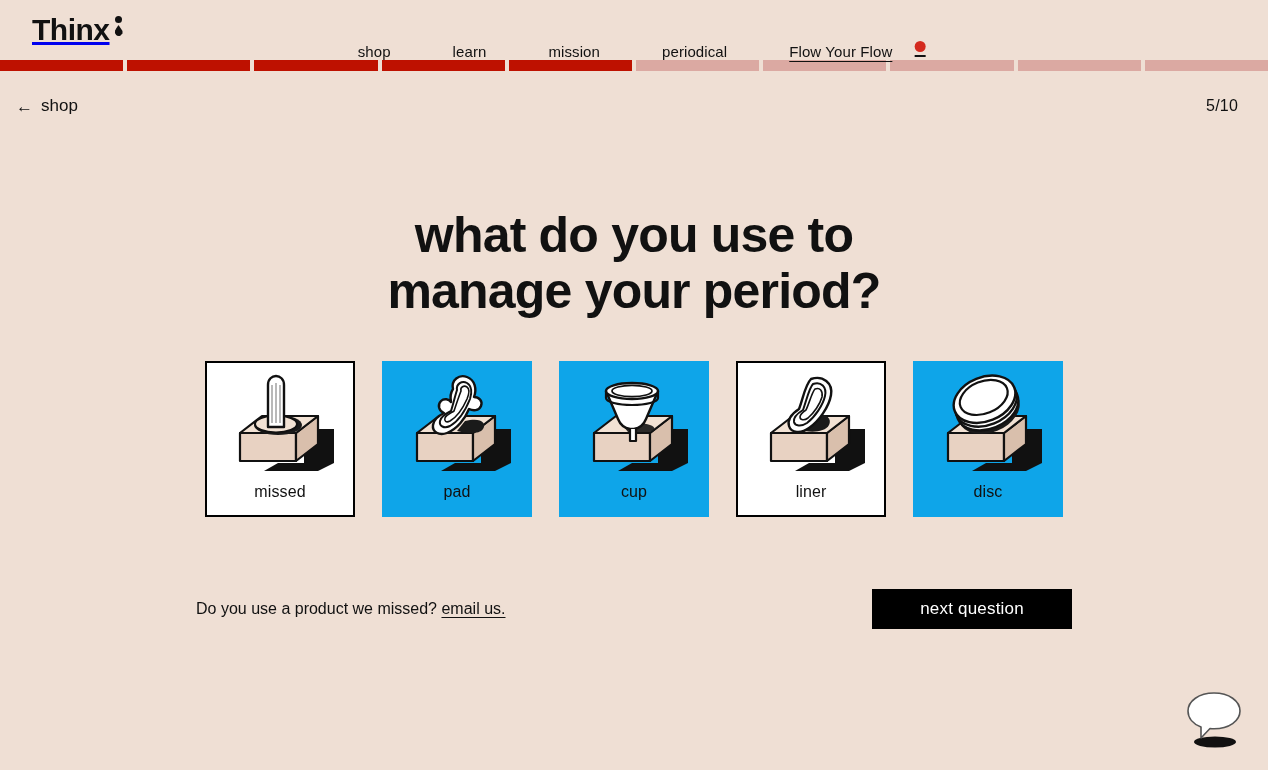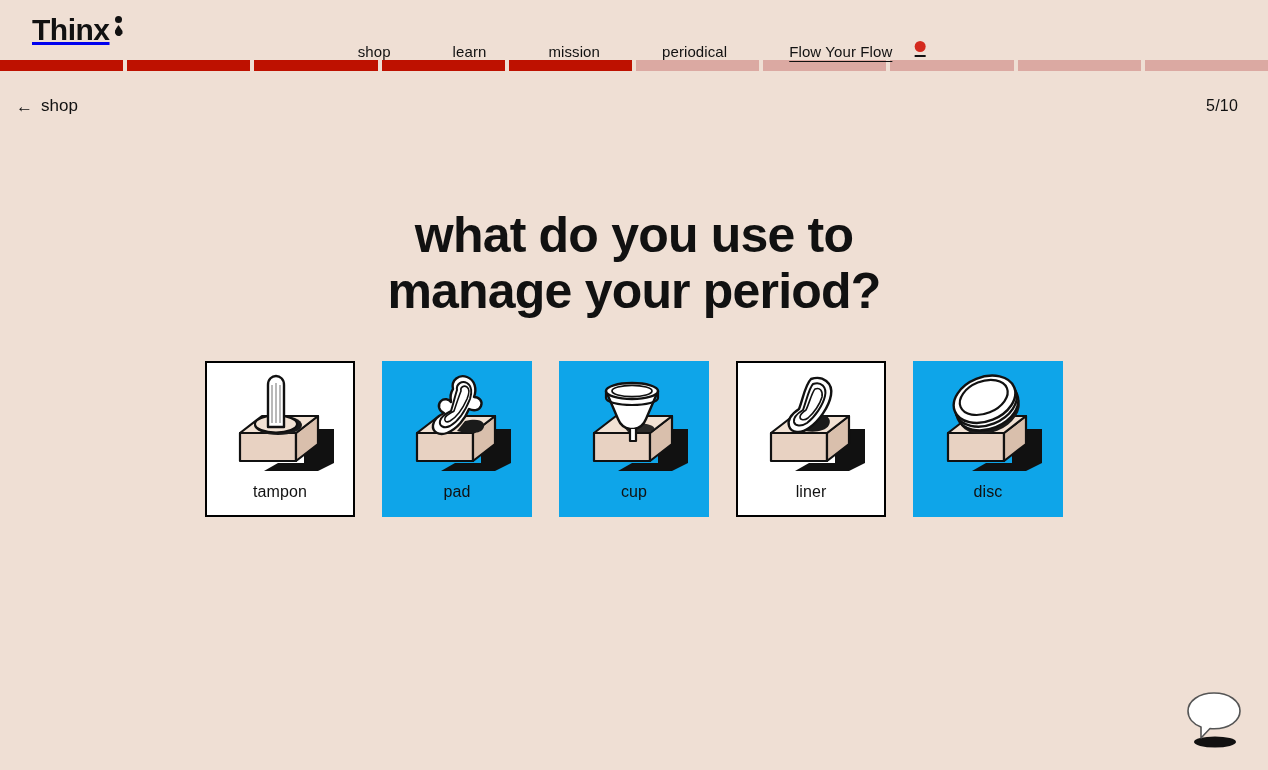--- a/index.html
+++ b/index.html
@@ -305,21 +305,21 @@
   <path d="M78 62 L78 90 L100 73 L100 45 Z" fill="#D9BFAC" stroke="#111111" stroke-width="2.2" stroke-linejoin="round"></path>
   <path d="M22 62 L44 45 L100 45 L78 62 Z" fill="#F2E2D4" stroke="#111111" stroke-width="2.2" stroke-linejoin="round"></path>
 
     <ellipse cx="60" cy="54" rx="24" ry="10" fill="#1A1A1A"></ellipse>
     <ellipse cx="58" cy="53" rx="21" ry="8.4" fill="#F2E2D4" stroke="#111111" stroke-width="2"></ellipse>
     <path d="M50 14 C50 8 54 5 58 5 C62 5 66 8 66 14 L66 56 L50 56 Z" fill="#FFFFFF" stroke="#111111" stroke-width="2.4" stroke-linejoin="round"></path>
     <line x1="54" y1="14" x2="54" y2="52" stroke="#9A9A9A" stroke-width="1.4"></line>
     <line x1="58" y1="12" x2="58" y2="52" stroke="#9A9A9A" stroke-width="1.4"></line>
     <line x1="62" y1="14" x2="62" y2="52" stroke="#9A9A9A" stroke-width="1.4"></line>
   </svg>
-        <div class="option-label">tampon</div>
+        <div class="option-label">missed</div>
       </div>
       <div class="option-card" aria-pressed="false">
         <svg class="option-art" viewBox="0 0 124 104">
 
   <path d="M86 58 L116 58 L116 92 L86 92 Z" fill="#111111"></path>
   <path d="M60 92 L116 92 L100 100 L46 100 Z" fill="#111111"></path>
   <path d="M22 62 L22 90 L78 90 L78 62 Z" fill="#E8D2C2" stroke="#111111" stroke-width="2.2" stroke-linejoin="round"></path>
   <path d="M78 62 L78 90 L100 73 L100 45 Z" fill="#D9BFAC" stroke="#111111" stroke-width="2.2" stroke-linejoin="round"></path>
   <path d="M22 62 L44 45 L100 45 L78 62 Z" fill="#F2E2D4" stroke="#111111" stroke-width="2.2" stroke-linejoin="round"></path>
 
@@ -393,20 +393,27 @@
       <ellipse cx="60" cy="36" rx="32" ry="22" fill="#FFFFFF" stroke="#111111" stroke-width="2.4"></ellipse>
       <ellipse cx="60" cy="32" rx="32" ry="22" fill="#FFFFFF" stroke="#111111" stroke-width="2.4"></ellipse>
       <ellipse cx="60" cy="28" rx="32" ry="22" fill="#FFFFFF" stroke="#111111" stroke-width="2.4"></ellipse>
       <ellipse cx="60" cy="26" rx="25" ry="16" fill="#FFFFFF" stroke="#111111" stroke-width="2.2"></ellipse>
     </g>
   </svg>
         <div class="option-label">disc</div>
       </div>
     </div>
 
+  <div class="footer-row">
+    <div class="missed-text">
+      <span>Do you use a product we missed?</span>
+      <a class="email-link" href="#">email us.</a>
+    </div>
+    <button class="next-button">next question</button>
+  </div>
 </main>
 
 <div class="chat-widget">
   <svg viewBox="0 0 64 62" width="64" height="62">
     <ellipse cx="33" cy="54" rx="21" ry="5.5" fill="#111111"></ellipse>
     <path d="M32 5 C17 5 6 13 6 23 C6 30 11 36 19 39 L19 50 L28 40.5 C29.3 40.7 30.6 40.8 32 40.8 C47 40.8 58 32.8 58 23 C58 13 47 5 32 5 Z" fill="#FFFFFF" stroke="#555555" stroke-width="1.6" stroke-linejoin="round"></path>
   </svg>
 </div>
 
 </body></html>

